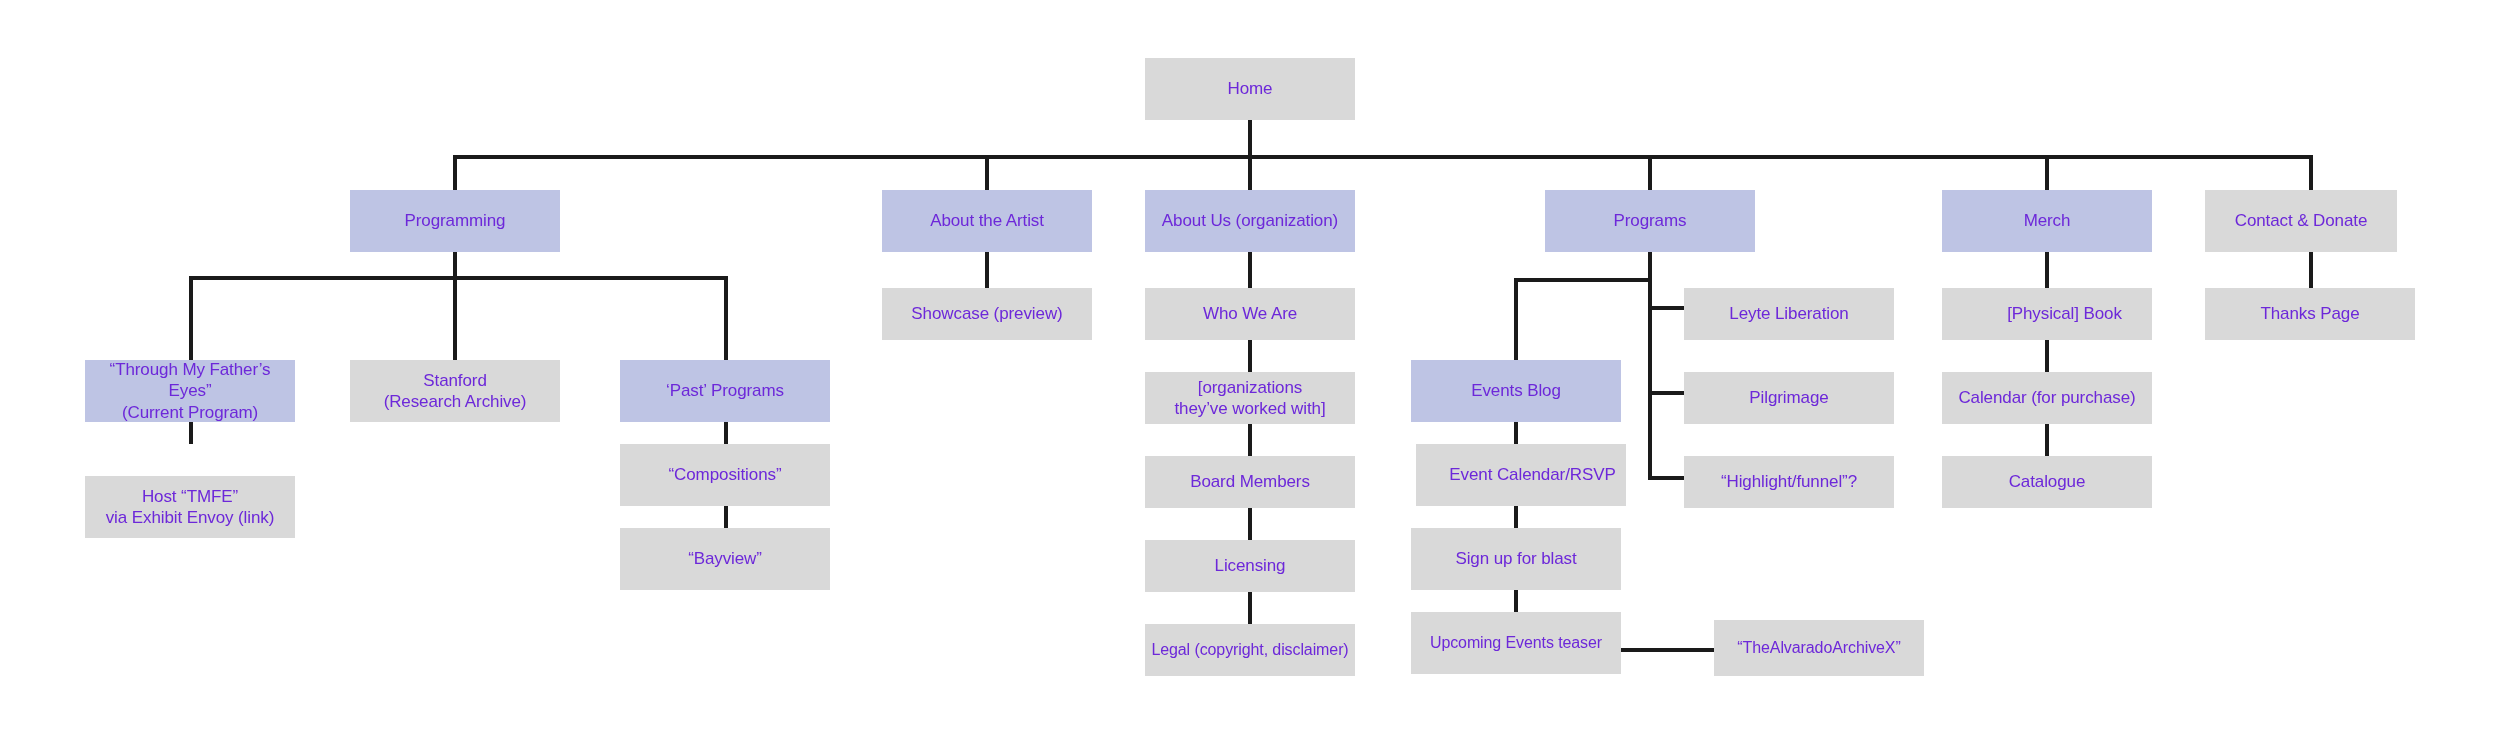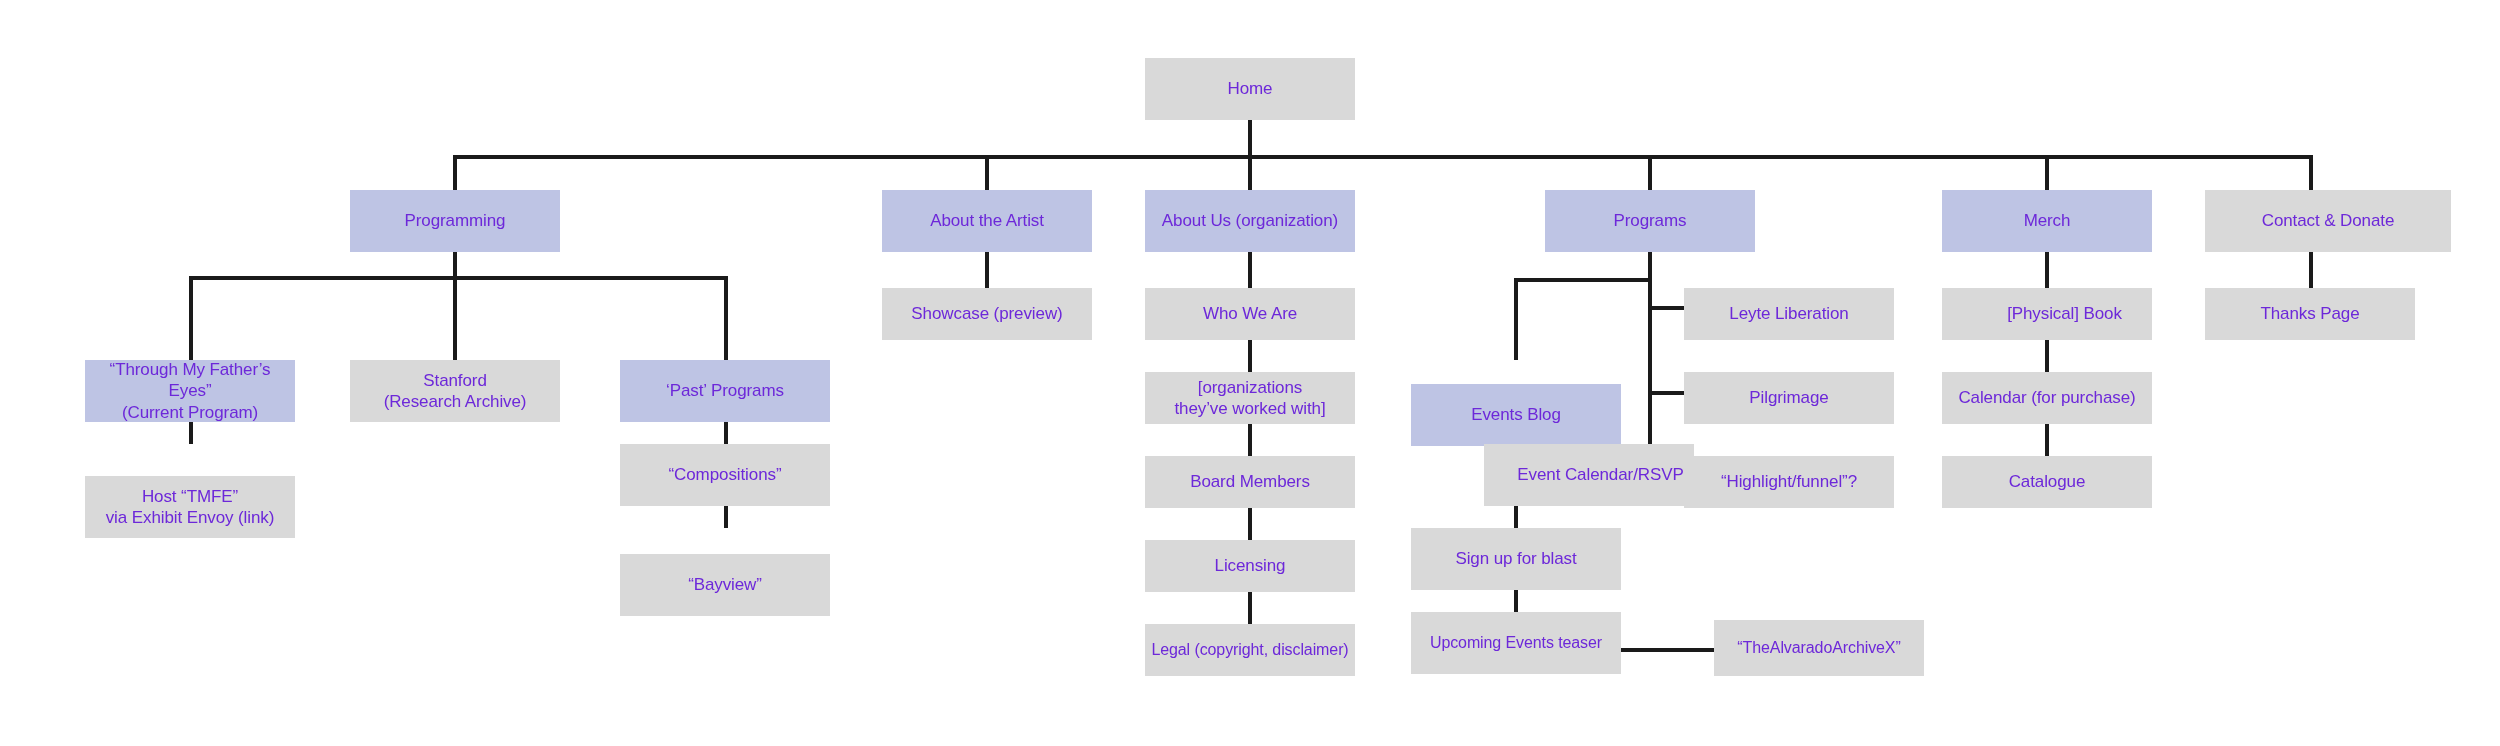--- a/index.html
+++ b/index.html
@@ -121,21 +121,21 @@
       <span class="l2">Stanford</span>
       <span class="l2">(Research Archive)</span>
     </span>
   </div>
   <div class="node purple" style="left:620px; top:360px; width:210px; height:62px;">
     <span>‘Past’ Programs</span>
   </div>
   <div class="node gray" style="left:620px; top:444px; width:210px; height:62px;">
     <span>“Compositions”</span>
   </div>
-  <div class="node gray" style="left:620px; top:554px; width:210px; height:62px;">
+  <div class="node gray" style="left:620px; top:528px; width:210px; height:62px;">
     <span>“Bayview”</span>
   </div>
 
   <div class="node purple" style="left:882px; top:190px; width:210px; height:62px;">
     <span>About the Artist</span>
   </div>
   <div class="node purple" style="left:1145px; top:190px; width:210px; height:62px;">
     <span>About Us (organization)</span>
   </div>
 
@@ -166,24 +166,24 @@
   </div>
   <div class="node gray" style="left:1684px; top:288px; width:210px; height:52px;text-align:right;">
     <span>Leyte Liberation</span>
   </div>
   <div class="node gray" style="left:1684px; top:372px; width:210px; height:52px;">
     <span>Pilgrimage</span>
   </div>
   <div class="node gray" style="left:1684px; top:456px; width:210px; height:52px;">
     <span>“Highlight/funnel”?</span>
   </div>
-  <div class="node purple" style="left:1411px; top:360px; width:210px; height:62px;margin-top:24px;">
+  <div class="node purple" style="left:1411px; top:360px; width:210px; height:62px;">
     <span>Events Blog</span>
   </div>
-  <div class="node gray" style="left:1484px; top:444px; width:210px; height:62px;padding-left:29px;">
+  <div class="node gray" style="left:1416px; top:444px; width:210px; height:62px;padding-left:29px;">
     <span>Event Calendar/RSVP</span>
   </div>
   <div class="node gray" style="left:1411px; top:528px; width:210px; height:62px;">
     <span>Sign up for blast</span>
   </div>
   <div class="node gray" style="left:1411px; top:612px; width:210px; height:62px; font-size:16px;">
     <span>Upcoming Events teaser</span>
   </div>
   <div class="node gray" style="left:1714px; top:620px; width:210px; height:56px; font-size:16px;">
     <span>“TheAlvaradoArchiveX”</span>
@@ -195,20 +195,20 @@
   <div class="node gray" style="left:1942px; top:288px; width:210px; height:52px;padding-left:41px;">
     <span>[Physical] Book</span>
   </div>
   <div class="node gray" style="left:1942px; top:372px; width:210px; height:52px;">
     <span>Calendar (for purchase)</span>
   </div>
   <div class="node gray" style="left:1942px; top:456px; width:210px; height:52px;">
     <span>Catalogue</span>
   </div>
 
-  <div class="node gray" style="left:2205px; top:190px; width:246px; height:62px;">
+  <div class="node gray" style="left:2205px; top:190px; width:192px; height:62px;">
     <span>Contact &amp; Donate</span>
   </div>
   <div class="node gray" style="left:2205px; top:288px; width:210px; height:52px;">
     <span>Thanks Page</span>
   </div>
 
 </div>
 
 </body></html>

